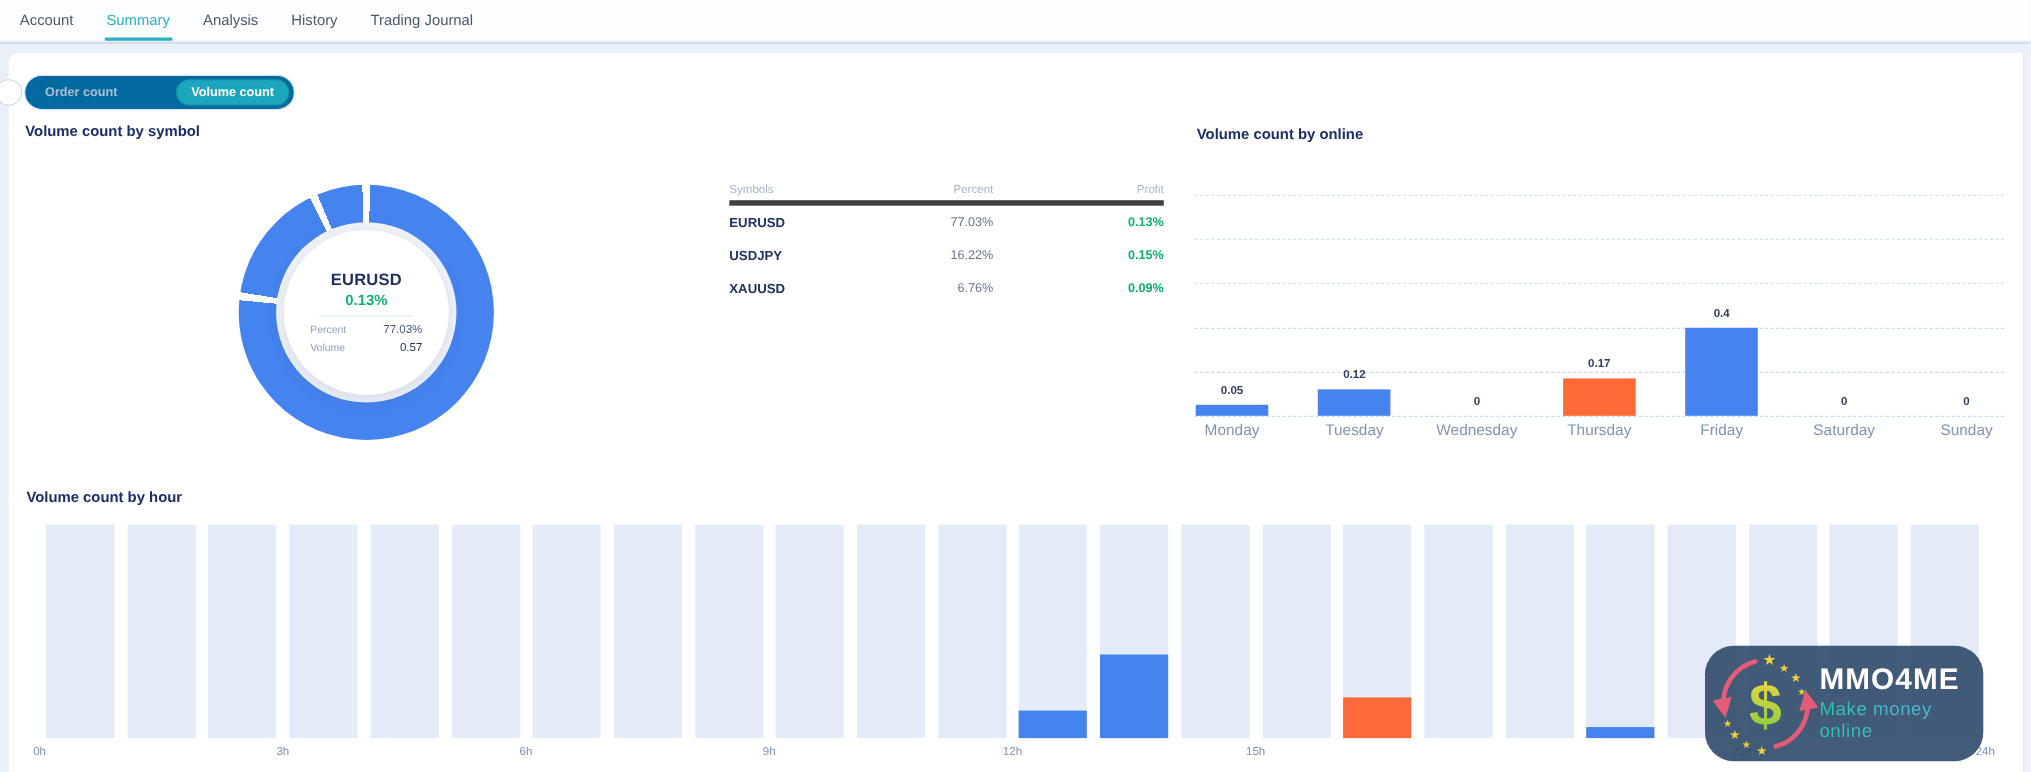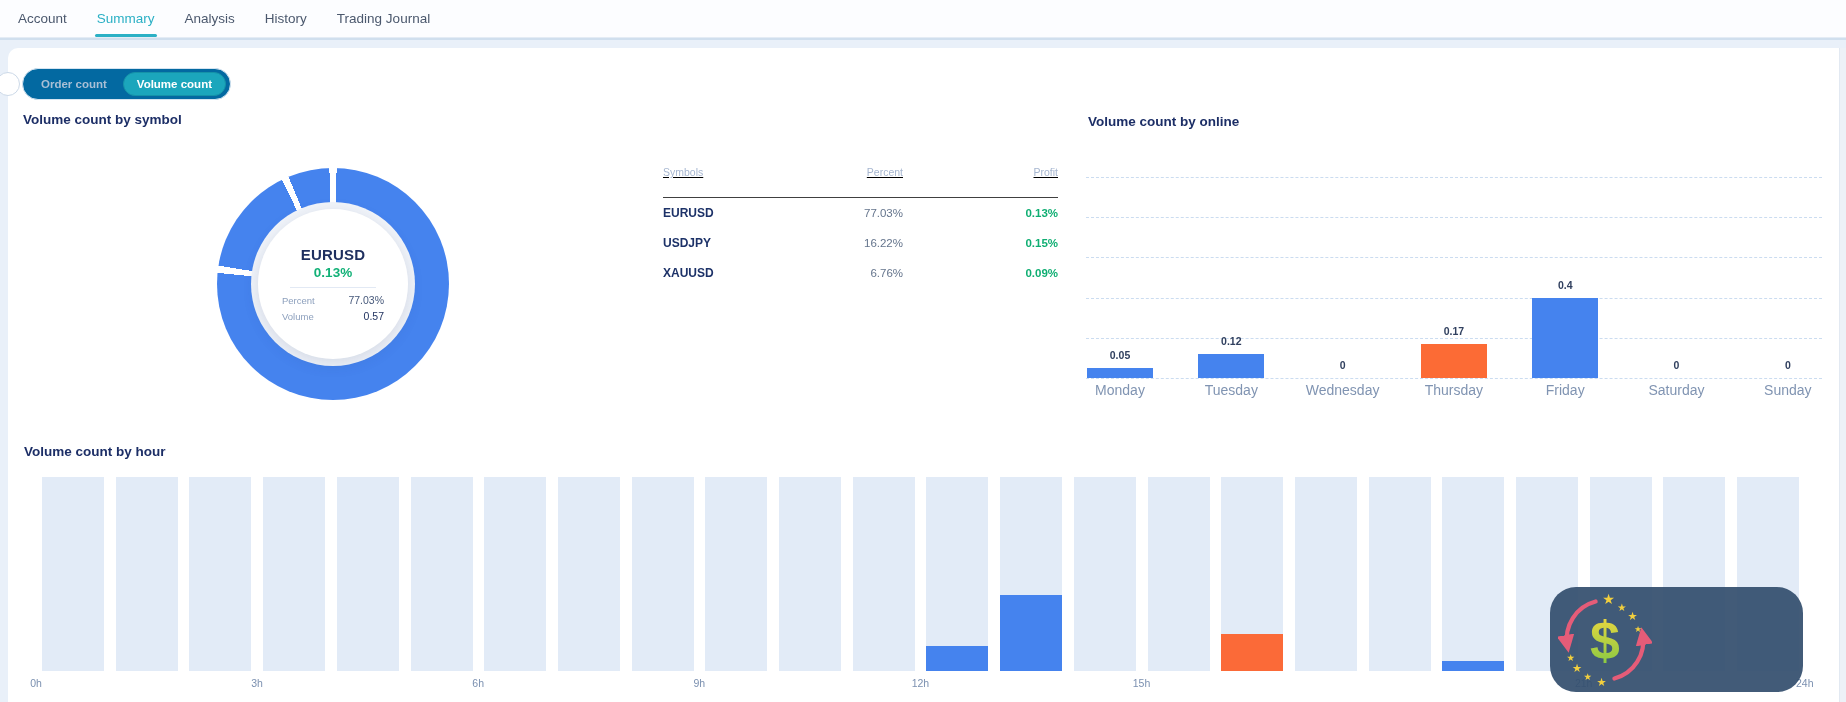--- a/index.html
+++ b/index.html
@@ -43,20 +43,21 @@
     display:inline-flex; align-items:center; gap:2px;
     background:#0369a1; border:1px solid #d5e4f1; border-radius:17px; padding:3px 4px;
   }
   .toggle .opt {
     font-size:11.5px; font-weight:700; color:#aabfd5;
     padding:5px 14px; border-radius:13px; cursor:pointer; white-space:nowrap;
   }
   .toggle .opt.on {
     background:#1ba6bc; color:#ffffff; border:1px solid #1592a8;
     padding:5px 13px;
+    margin-left:37px;
   }
   
   .sec-title { position:absolute; font-size:13.5px; font-weight:700; color:#1c2e66; }
   .t-symbol  { left:15px;   top:64px; }
   .t-weekday { left:1080px; top:66px; }
   .t-hour    { left:16px;   top:396px; }
   
   .donut-wrap { position:absolute; left:209px; top:120px; width:232px; height:232px; }
   .donut-ring { position:absolute; inset:0; border-radius:50%; }
   .donut-hole {
@@ -73,21 +74,21 @@
   .dc-profit { font-size:13.5px; font-weight:700; color:#12b177; margin-top:2px; }
   .dc-div { width:86px; height:1px; background:#e2e9f4; margin:7px 0 6px; }
   .dc-rows { display:grid; grid-template-columns:46px 56px; row-gap:4px; align-items:center; }
   .dc-label { font-size:9.5px; color:#8da0bd; }
   .dc-val   { font-size:10.5px; color:#46587a; text-align:right; }
   .dc-val.strong { font-weight:400; color:#1c2e5c; }
   
   .sym-table { position:absolute; left:655px; top:118px; width:395px; }
   .tbl-head {
     display:grid; grid-template-columns:150px 90px 155px;
-    padding-bottom:19px; border-bottom:1px solid #404040;text-decoration:underline;
+    padding-bottom:4px; border-bottom:5px solid #404040;
   }
   .tbl-head span { font-size:10.5px; color:#a6b6d0; }
   .tbl-head span:nth-child(2), .tbl-head span:nth-child(3) { text-align:right; }
   .tbl-row {
     display:grid; grid-template-columns:150px 90px 155px; align-items:center; height:30px;
   }
   .tbl-row .sym { font-size:12px; font-weight:700; color:#1d3268; }
   .tbl-row .pct { font-size:11.5px; color:#64748c; text-align:right; }
   .tbl-row .prf { font-size:11.5px; font-weight:600; color:#0fae72; text-align:right; }
   
@@ -287,16 +288,20 @@
         <text x="63" y="19" font-size="11">★</text>
         <text x="74" y="29" font-size="12">★</text>
         <text x="81" y="41" font-size="9">★</text>
         <text x="9" y="72" font-size="10">★</text>
         <text x="15" y="84" font-size="12">★</text>
         <text x="27" y="93" font-size="10">★</text>
         <text x="41" y="99" font-size="12">★</text>
       </g>
       <text x="50" y="70" text-anchor="middle" font-size="57" font-weight="bold" fill="url(#dg)" font-family="'Liberation Sans',sans-serif">$</text>
     </svg>
+    <div class="wm-text">
+      <div class="wm-title">MMO4ME</div>
+      <div class="wm-sub">Make money online</div>
+    </div>
   </div>
 
   <div class="scrollbar"></div>
 </div>
 
 </body></html>

